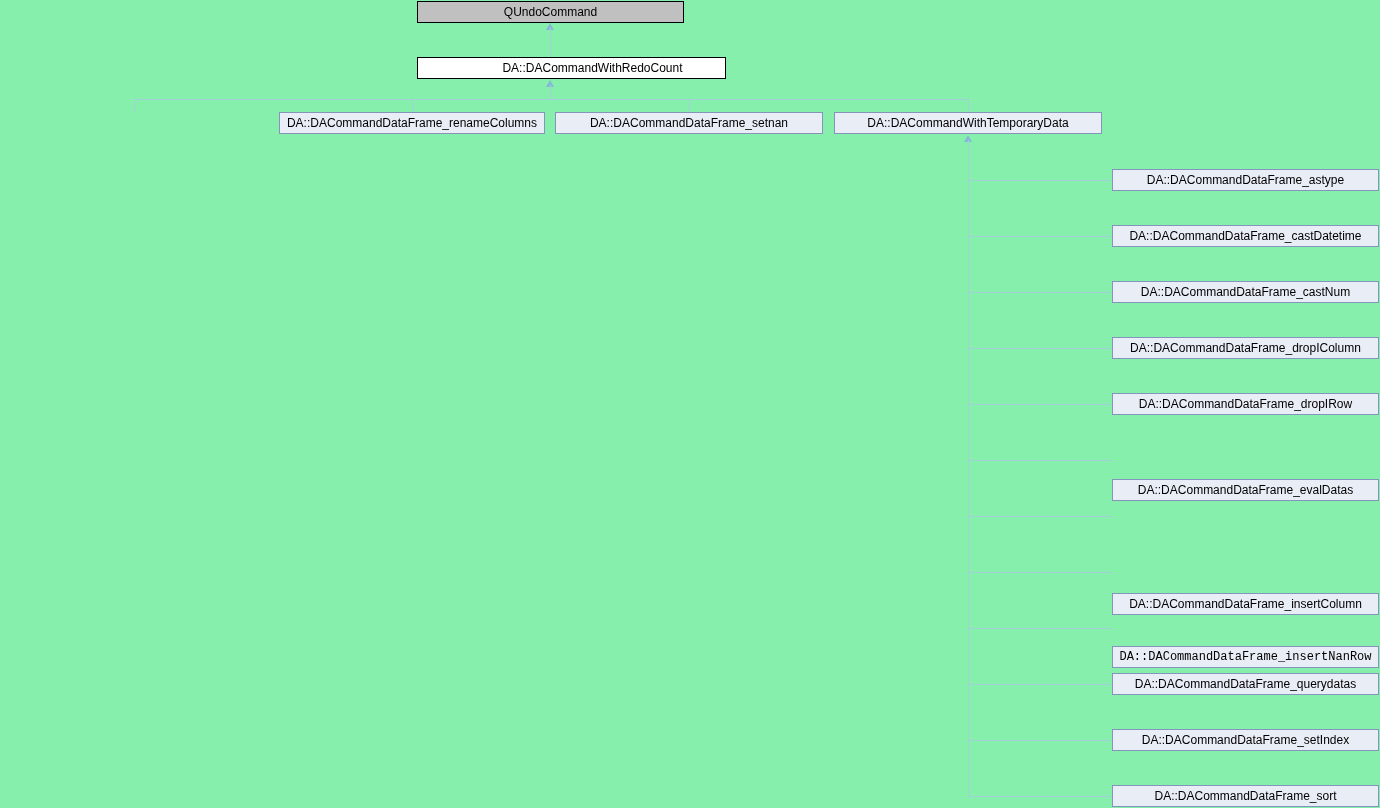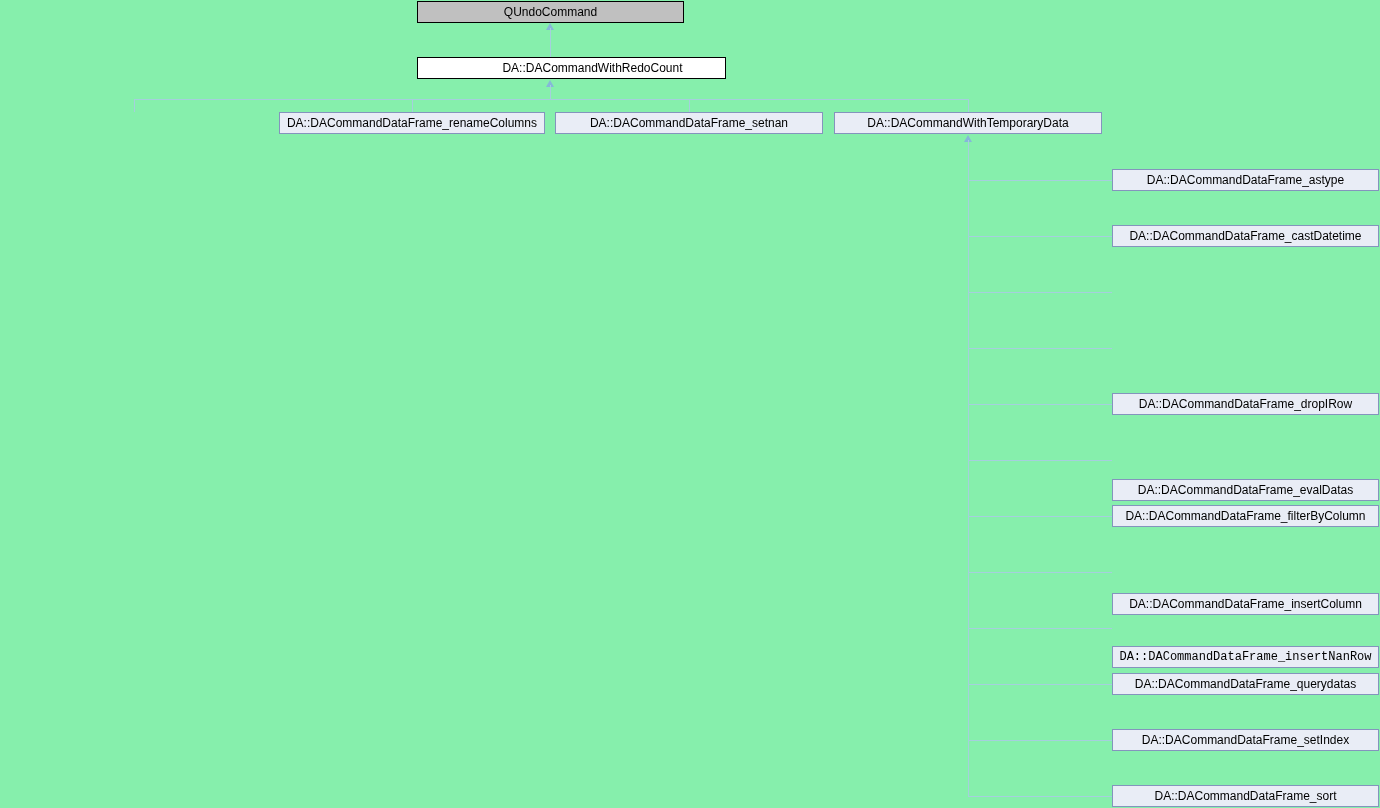--- a/index.html
+++ b/index.html
@@ -65,27 +65,28 @@
   <div class="node node-child" style="left:279px; top:112px; width:264px;">DA::DACommandDataFrame_renameColumns</div>
 
   <div class="node node-child" style="left:555px; top:112px; width:266px;">DA::DACommandDataFrame_setnan</div>
 
   <div class="node node-child" style="left:834px; top:112px; width:266px;">DA::DACommandWithTemporaryData</div>
 
   <div class="node node-child" style="left:1112px; top:169px; width:265px;">DA::DACommandDataFrame_astype</div>
 
   <div class="node node-child" style="left:1112px; top:225px; width:265px;">DA::DACommandDataFrame_castDatetime</div>
 
+  <div class="node node-child" style="left:1112px; top:281px; width:265px;">DA::DACommandDataFrame_castNum</div>
 
+  <div class="node node-child" style="left:1112px; top:337px; width:265px;">DA::DACommandDataFrame_dropIColumn</div>
 
   <div class="node node-child" style="left:1112px; top:393px; width:265px;">DA::DACommandDataFrame_dropIRow</div>
 
   <div class="node node-child" style="left:1112px; top:449px; width:265px;margin-top:30px;">DA::DACommandDataFrame_evalDatas</div>
 
-  <div class="node node-child" style="left:1112px; top:505px; width:265px;">DA::DACommandDataFrame_filterByColumn</div>
 
   <div class="node node-child" style="left:1112px; top:561px; width:265px;margin-top:32px;">DA::DACommandDataFrame_insertColumn</div>
 
   <div class="node node-child" style="left:1112px; top:646px; width:265px;font-family:Liberation Mono, monospace;">DA::DACommandDataFrame_insertNanRow</div>
 
   <div class="node node-child" style="left:1112px; top:673px; width:265px;">DA::DACommandDataFrame_querydatas</div>
 
   <div class="node node-child" style="left:1112px; top:729px; width:265px;">DA::DACommandDataFrame_setIndex</div>
 
   <div class="node node-child" style="left:1112px; top:785px; width:265px;">DA::DACommandDataFrame_sort</div>

